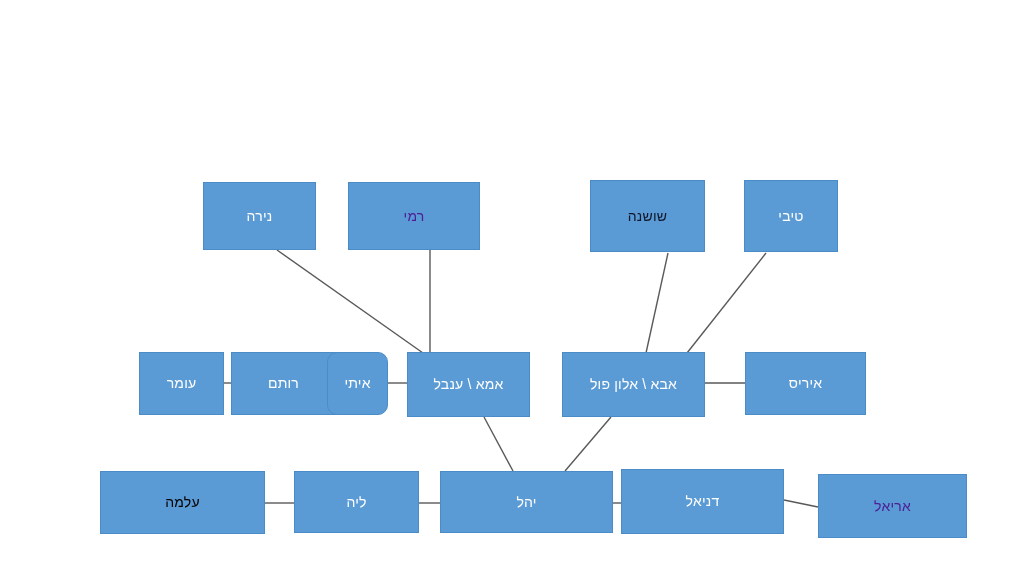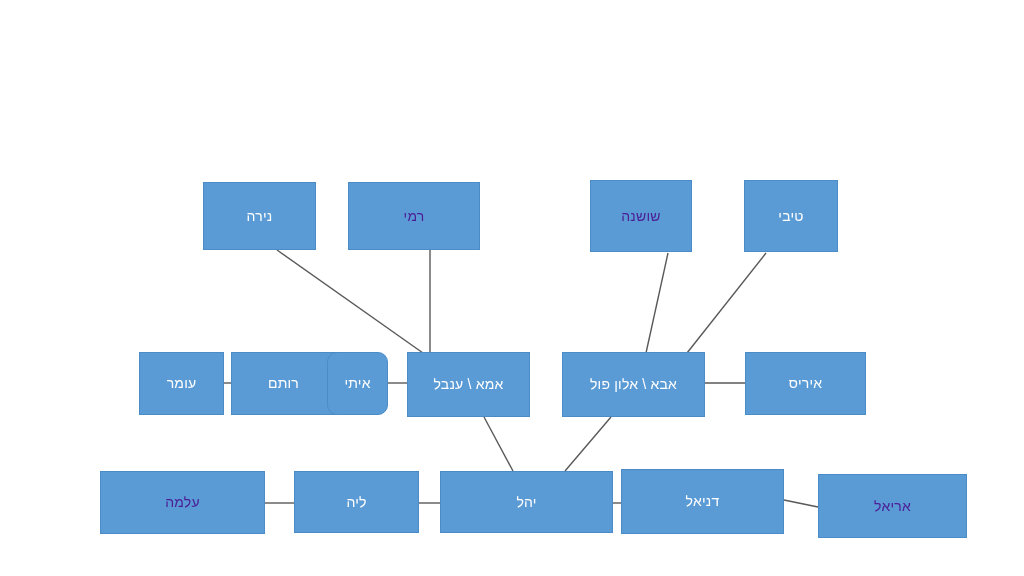--- a/index.html
+++ b/index.html
@@ -69,21 +69,21 @@
       <line x1="613" y1="503" x2="621" y2="503" stroke="#595959" stroke-width="1.4"></line>
       <line x1="784" y1="500" x2="818" y2="507" stroke="#595959" stroke-width="1.4"></line>
     </svg>
   <div id="node-layer">
       <div class="node" style="left: 203px; top: 182px; width: 113px; height: 68px; background: rgb(91, 155, 213); border-color: rgb(74, 140, 199); color: rgb(255, 255, 255);">
         <span class="node-label">נירה</span>
       </div>
       <div class="node" style="left: 348px; top: 182px; width: 132px; height: 68px; background: rgb(91, 155, 213); border-color: rgb(74, 140, 199); color: #4c1d95;">
         <span class="node-label">רמי</span>
       </div>
-      <div class="node" style="left: 590px; top: 180px; width: 102px; height: 72px; background: rgb(91, 155, 213); border-color: rgb(74, 140, 199); color: #4c1d95;">
+      <div class="node" style="left: 590px; top: 180px; width: 115px; height: 72px; background: rgb(91, 155, 213); border-color: rgb(74, 140, 199); color: #0f172a;">
         <span class="node-label">שושנה</span>
       </div>
       <div class="node" style="left: 744px; top: 180px; width: 94px; height: 72px; background: rgb(91, 155, 213); border-color: rgb(74, 140, 199); color: rgb(255, 255, 255);">
         <span class="node-label">טיבי</span>
       </div>
       <div class="node" style="left: 125px; top: 352px; width: 85px; height: 63px; background: rgb(91, 155, 213); border-color: rgb(74, 140, 199); color: rgb(255, 255, 255); margin-left: 14px;">
         <span class="node-label">עומר</span>
       </div>
       <div class="node" style="left: 231px; top: 352px; width: 105px; height: 63px; background: rgb(91, 155, 213); border-color: rgb(74, 140, 199); color: rgb(255, 255, 255);">
         <span class="node-label">רותם</span>
@@ -93,21 +93,21 @@
       </div>
       <div class="node" style="left: 407px; top: 352px; width: 123px; height: 65px; background: rgb(91, 155, 213); border-color: rgb(74, 140, 199); color: rgb(255, 255, 255);">
         <span class="node-label">אמא \ ענבל</span>
       </div>
       <div class="node" style="left: 562px; top: 352px; width: 143px; height: 65px; background: rgb(91, 155, 213); border-color: rgb(74, 140, 199); color: rgb(255, 255, 255);">
         <span class="node-label">אבא \ אלון פול</span>
       </div>
       <div class="node" style="left: 745px; top: 352px; width: 121px; height: 63px; background: rgb(91, 155, 213); border-color: rgb(74, 140, 199); color: rgb(255, 255, 255);">
         <span class="node-label">איריס</span>
       </div>
-      <div class="node" style="left: 100px; top: 471px; width: 165px; height: 63px; background: rgb(91, 155, 213); border-color: rgb(74, 140, 199); color: #4c1d95;">
+      <div class="node" style="left: 100px; top: 471px; width: 165px; height: 63px; background: rgb(91, 155, 213); border-color: rgb(74, 140, 199); color: #000000;">
         <span class="node-label">עלמה</span>
       </div>
       <div class="node" style="left: 294px; top: 471px; width: 125px; height: 62px; background: rgb(91, 155, 213); border-color: rgb(74, 140, 199); color: rgb(255, 255, 255);">
         <span class="node-label">ליה</span>
       </div>
       <div class="node" style="left: 440px; top: 471px; width: 173px; height: 62px; background: rgb(91, 155, 213); border-color: rgb(74, 140, 199); color: rgb(255, 255, 255);">
         <span class="node-label">יהל</span>
       </div>
       <div class="node" style="left: 621px; top: 469px; width: 163px; height: 65px; background: rgb(91, 155, 213); border-color: rgb(74, 140, 199); color: rgb(255, 255, 255);">
         <span class="node-label">דניאל</span>

